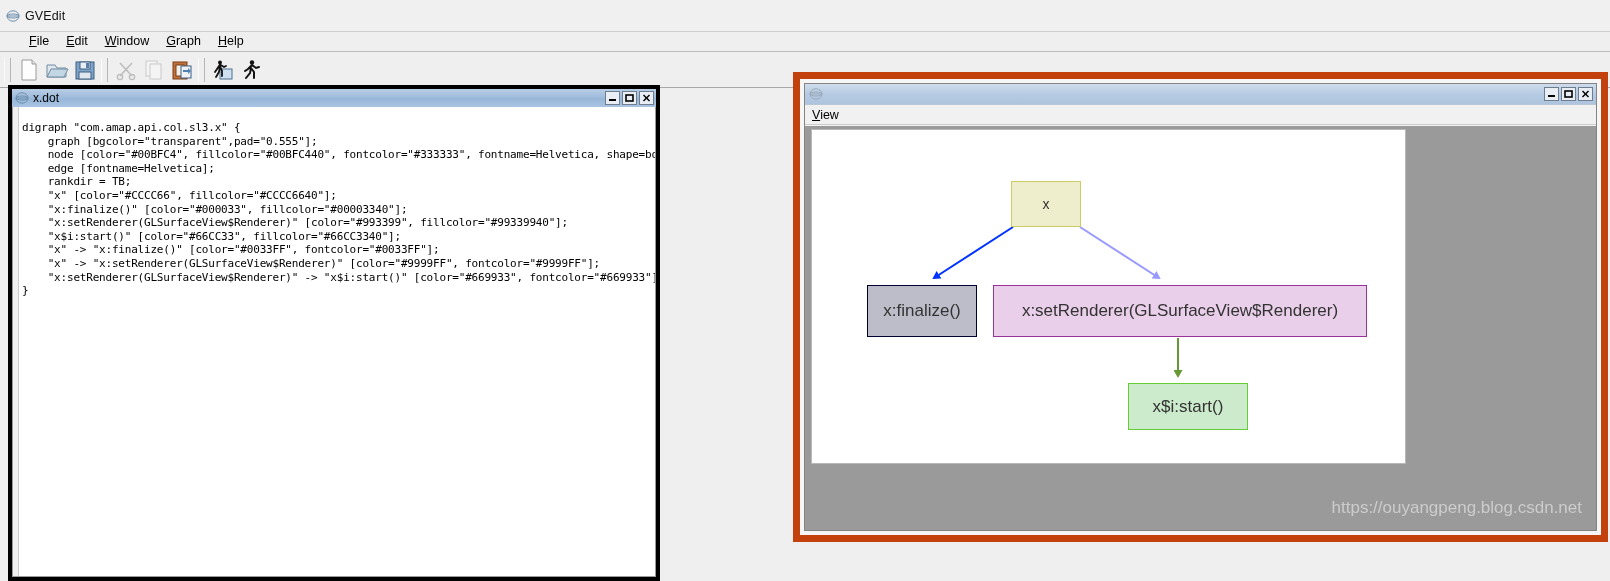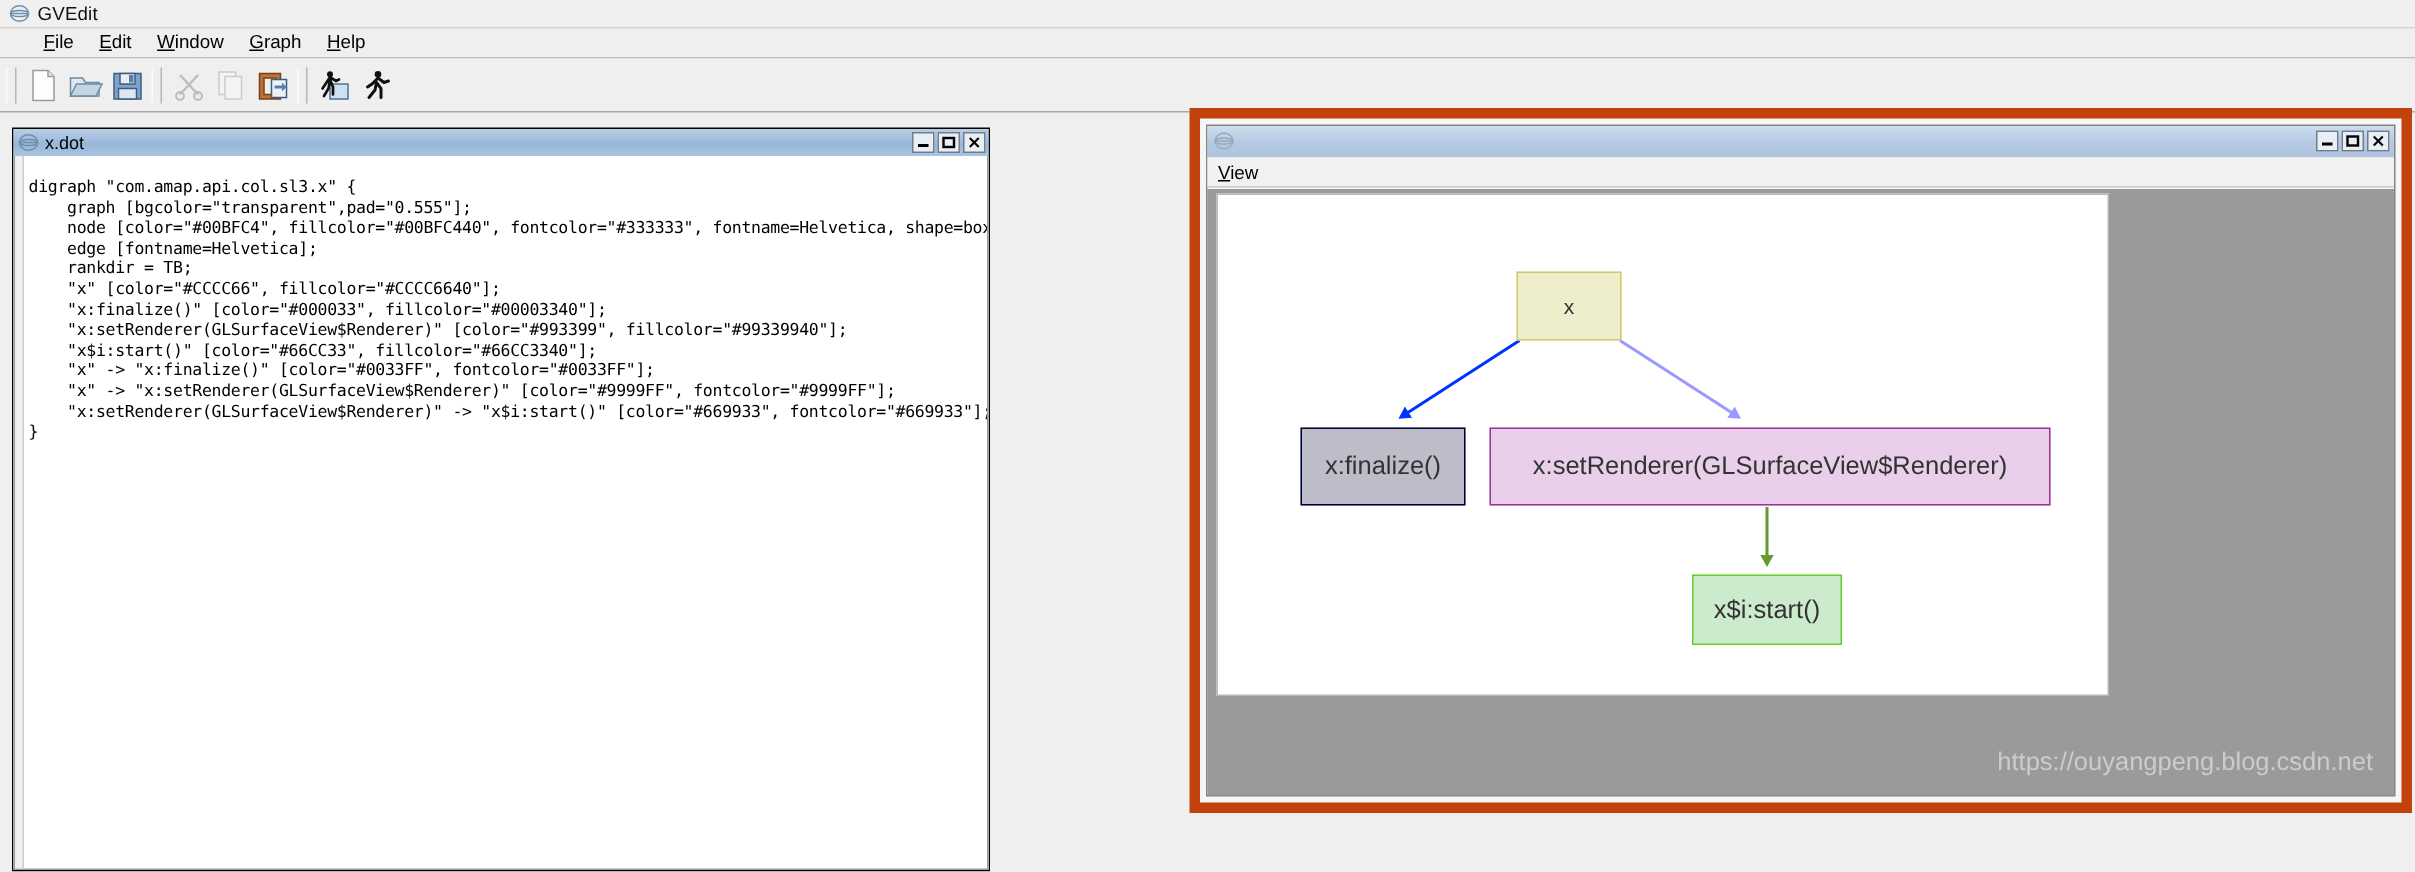--- a/index.html
+++ b/index.html
@@ -10,21 +10,21 @@
     width: 1610px;
     height: 581px;
     background: #efefef;
     font-family: "Liberation Sans", sans-serif;
     overflow: hidden;
     position: relative;
   }
 
   
   .app-titlebar {
-    height: 19px;
+    height: 32px;
     background: #f0f0f0;
     display: flex;
     align-items: center;
     padding-left: 6px;
     border-bottom: 1px solid #cfcfcf;
     box-sizing: border-box;
   }
   .app-icon {
     width: 14px; height: 14px;
     margin-right: 5px;
@@ -113,21 +113,21 @@
     border: 1px solid #6e7d8f;
     display: flex; align-items: center; justify-content: center;
     box-sizing: border-box;
   }
   .win-btn svg { display: block; }
 
   
   #editor-window {
     left: 8px; top: 85px;
     width: 652px; height: 496px;
-    border: 1px solid #000000;
+    border: 4px solid #000000;
   }
   .editor-body {
     position: absolute;
     left: 0; right: 0; top: 18px; bottom: 0;
     background: #ffffff;
     border: 1px solid #9a9a9a;
     border-top: none;
     box-sizing: border-box;
     overflow: hidden;
   }
@@ -204,21 +204,21 @@
     font-family: "Liberation Sans", sans-serif;
     color: #333333;
     white-space: nowrap;
   }
   #node-x        { left: 199px; top: 51px;  width: 70px;  height: 46px;
                    background: #eeeecd; border: 1.5px solid #cccc66; font-size: 14px; }
   #node-finalize { left: 55px;  top: 155px; width: 110px; height: 52px;
                    background: #bcbdc9; border: 1.5px solid #000033; font-size: 17px; }
   #node-render   { left: 181px; top: 155px; width: 374px; height: 52px;
                    background: #e9cfe9; border: 1.5px solid #993399; font-size: 17px; }
-  #node-start    { left: 316px; top: 253px; width: 100px; height: 47px;
+  #node-start    { left: 316px; top: 253px; width: 120px; height: 47px;
                    background: #ccebcc; border: 1.5px solid #66cc33; font-size: 17px; }
 
   .edges {
     position: absolute; left: 0; top: 0;
     width: 595px; height: 335px;
     pointer-events: none;
   }
 
   .watermark {
     position: absolute;

